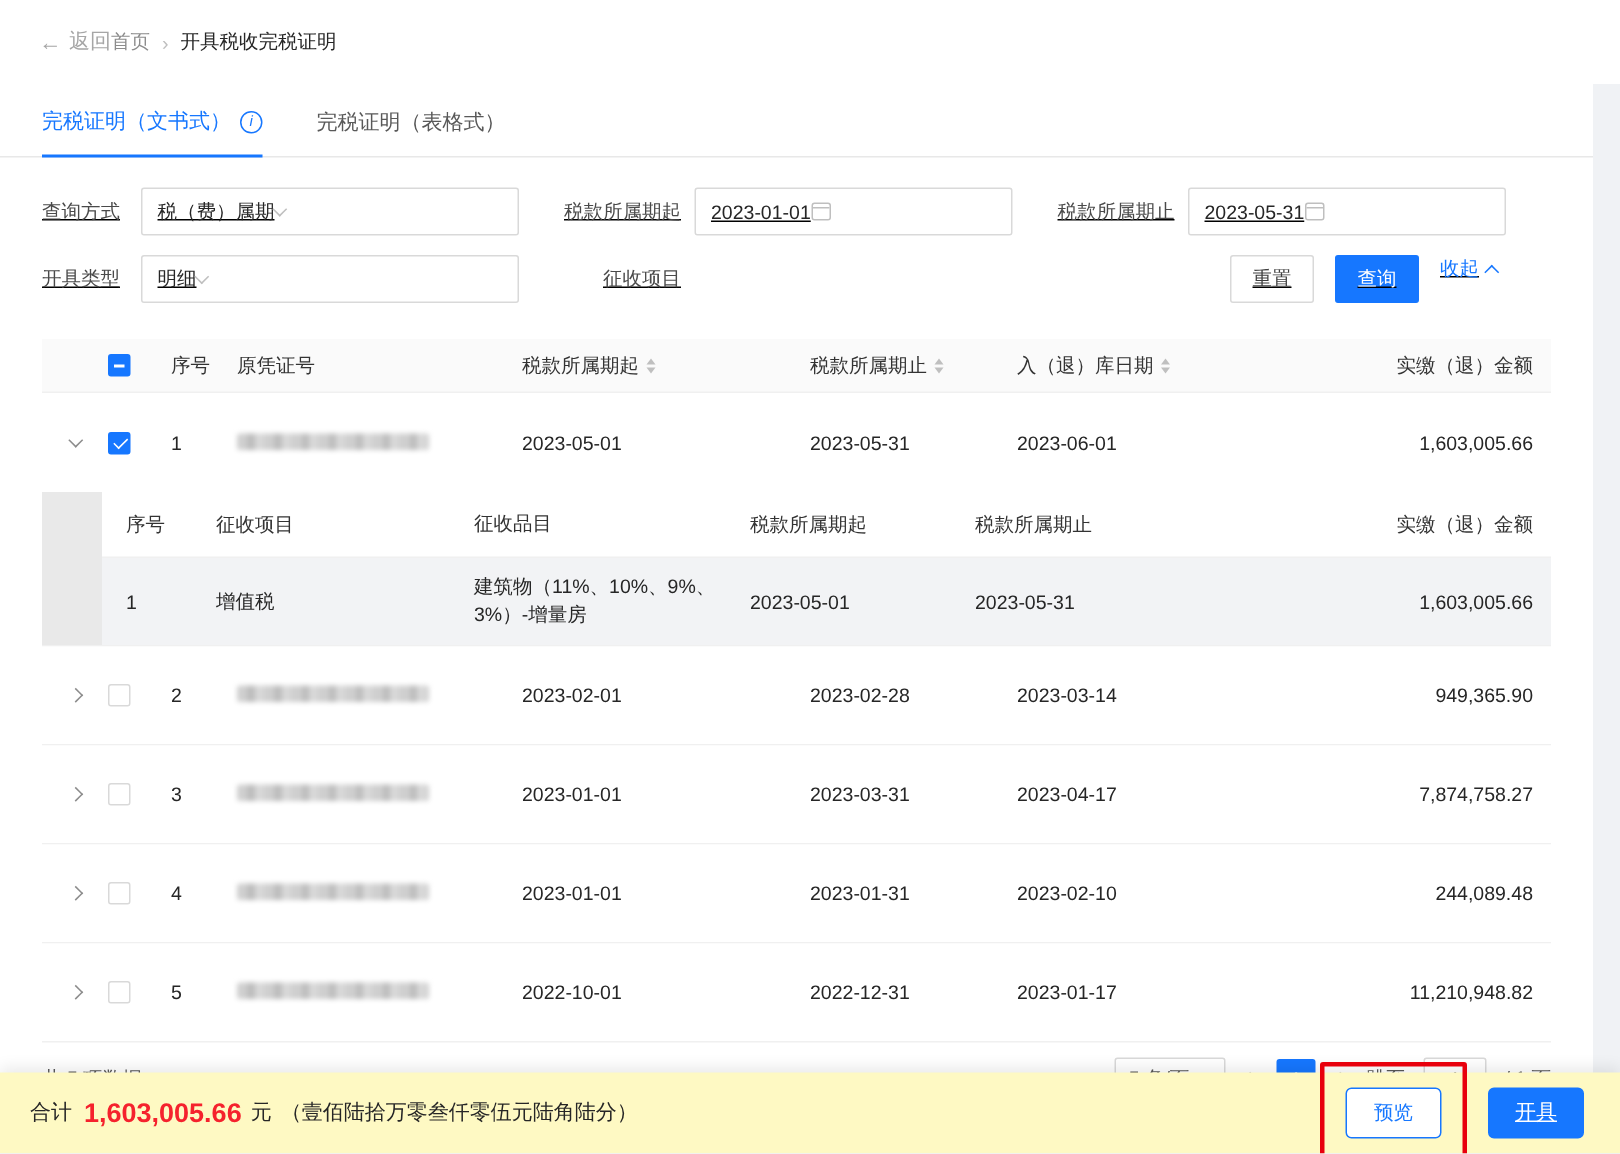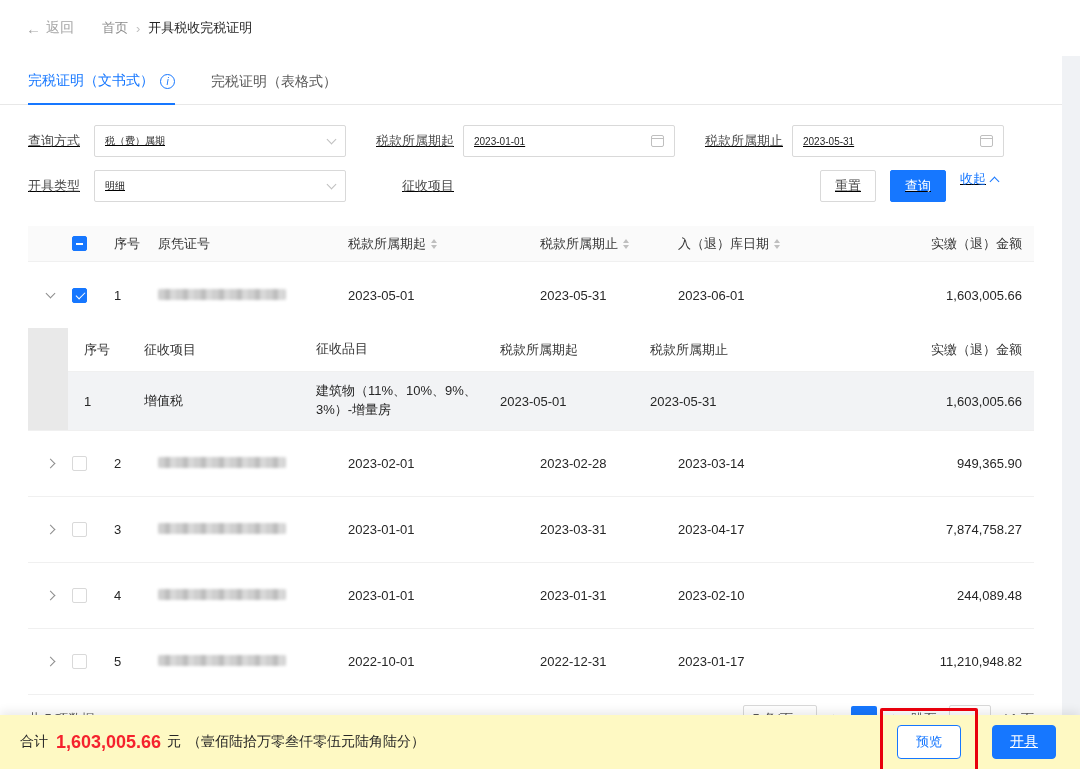--- a/index.html
+++ b/index.html
@@ -4,41 +4,41 @@
 <style>
   * { margin:0; padding:0; box-sizing:border-box; }
   html,body { background:#e9ebf0; }
   body { font-family:"Liberation Sans","DejaVu Sans",sans-serif; }
   .screen { position:relative; width:1080px; height:769px; background:#f0f2f5; overflow:hidden; }
 
   
   .topbar { position:absolute; top:0; left:0; width:100%; height:56px; background:#fff; display:flex; align-items:center; padding:0 26px; font-size:14px; }
   .back { color:#a6a6a6; display:flex; align-items:center; gap:5px; cursor:pointer; }
   .back .arrow { font-size:15px; }
-  .crumbs { margin-left:28px; display:flex; align-items:center; gap:8px; font-size:13px; }
+  .crumbs { display:flex; align-items:center; gap:8px; font-size:13px; }
   .crumb-home { color:#8c8c8c; cursor:pointer; }
   .crumb-sep { color:#bfbfbf; }
   .crumb-cur { color:#262626; }
 
   
   .card { position:absolute; top:56px; left:0; width:1062px; height:713px; background:#fff; }
 
   
   .tabs { display:flex; gap:36px; padding:16px 28px 0; border-bottom:1px solid #e8e8e8; }
   .tab { font-size:14px; color:#595959; padding-bottom:13px; cursor:pointer; display:flex; align-items:center; gap:6px; }
   .tab.active { color:#1677ff; border-bottom:2px solid #1677ff; margin-bottom:-1px; }
   .info-icon { width:15px; height:15px; border:1px solid #1677ff; border-radius:50%; color:#1677ff; font-size:10px; font-style:italic; display:inline-flex; align-items:center; justify-content:center; }
 
   
   .filters { padding:20px 28px 0; }
   .frow { display:flex; align-items:center; margin-bottom:13px;text-decoration:underline; }
   .flabel { font-size:13px; color:#4a4a4a; }
   .flabel.w1 { width:66px; }
   .flabel.w2 { width:117px; text-align:right; padding-right:9px; }
-  .fctrl { height:32px; border:1px solid #d9d9d9; border-radius:2px; display:flex; align-items:center; justify-content:space-between; padding:10px 10px; font-size:10px; color:#262626; background:#fff; cursor:pointer; }
+  .fctrl { height:32px; border:1px solid #d9d9d9; border-radius:2px; display:flex; align-items:center; padding:10px 10px; font-size:13px; color:#262626; background:#fff; cursor:pointer; }
   .fctrl.w-sel { width:252px; }
   .fctrl.w-date { width:212px; }
   .placeholder { color:#bfbfbf; }
   .chev { display:inline-block; width:7px; height:7px; border-right:1.4px solid #8c8c8c; border-bottom:1.4px solid #8c8c8c; }
   .chev.down { transform:rotate(45deg); margin-top:-3px; }
   .chev.right { transform:rotate(-45deg); }
   .chev.up-blue { transform:rotate(-135deg); border-color:#1677ff; margin-top:4px; }
   .chev.gray { border-color:#bfbfbf; }
   .cal-icon { width:13px; height:12px; border:1.3px solid #bfbfbf; border-radius:2px; position:relative; }
   .cal-icon::before { content:""; position:absolute; top:2px; left:0; right:0; height:1.3px; background:#bfbfbf; }

